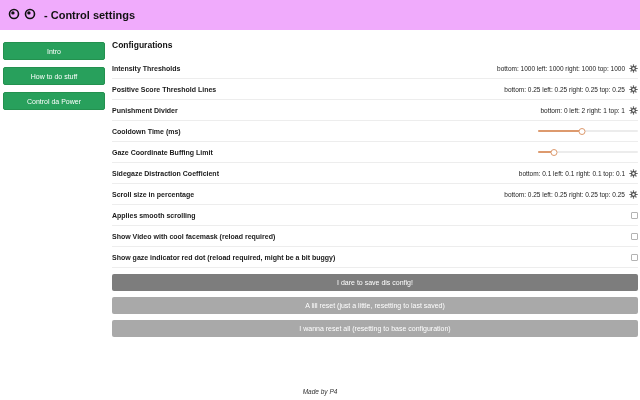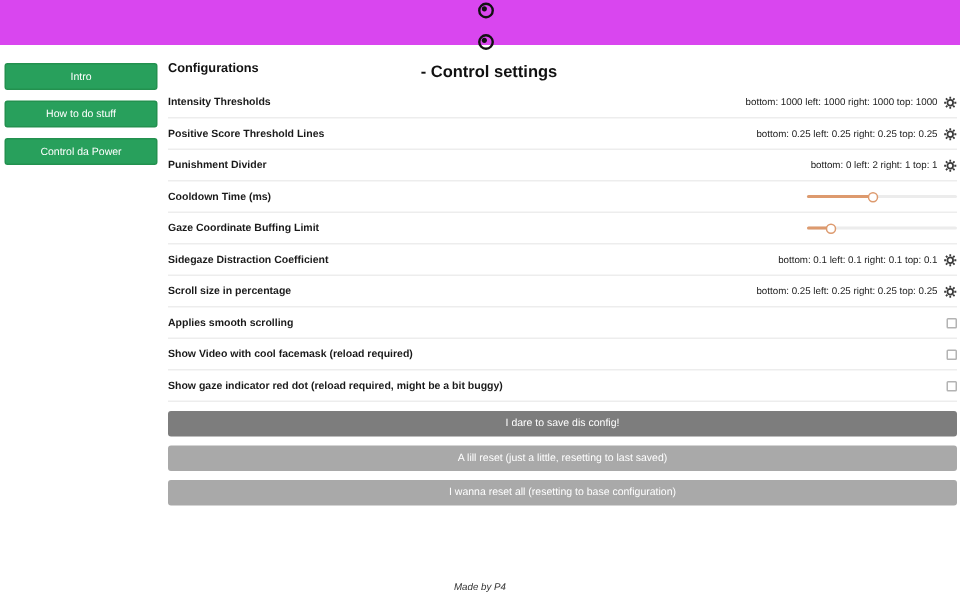--- a/index.html
+++ b/index.html
@@ -48,21 +48,21 @@
     font-family: "Liberation Sans", sans-serif; text-align: center; cursor: pointer; }
   .action-save { background: #7d7d7d; }
   .action-reset { background: #a9a9a9; }
 
   .footer { position: absolute; left: 0; right: 0; bottom: 5px; text-align: center;
     font-size: 6.5px; font-style: italic; color: #333; }
 </style>
 </head>
 <body>
 
-<div class="header" style="background: #d946ef; flex-direction: column;">
+<div class="header" style="background: #f0abfc;">
   <span class="eye">
     <svg width="12" height="12" viewBox="0 0 12 12">
         <circle cx="6" cy="6" r="4.5" fill="none" stroke="#111" stroke-width="1.6"></circle>
         <circle cx="4.9" cy="4.9" r="1.7" fill="#111"></circle>
       </svg>
   </span>
   <span class="eye">
     <svg width="12" height="12" viewBox="0 0 12 12">
         <circle cx="6" cy="6" r="4.5" fill="none" stroke="#111" stroke-width="1.6"></circle>
         <circle cx="4.9" cy="4.9" r="1.7" fill="#111"></circle>

